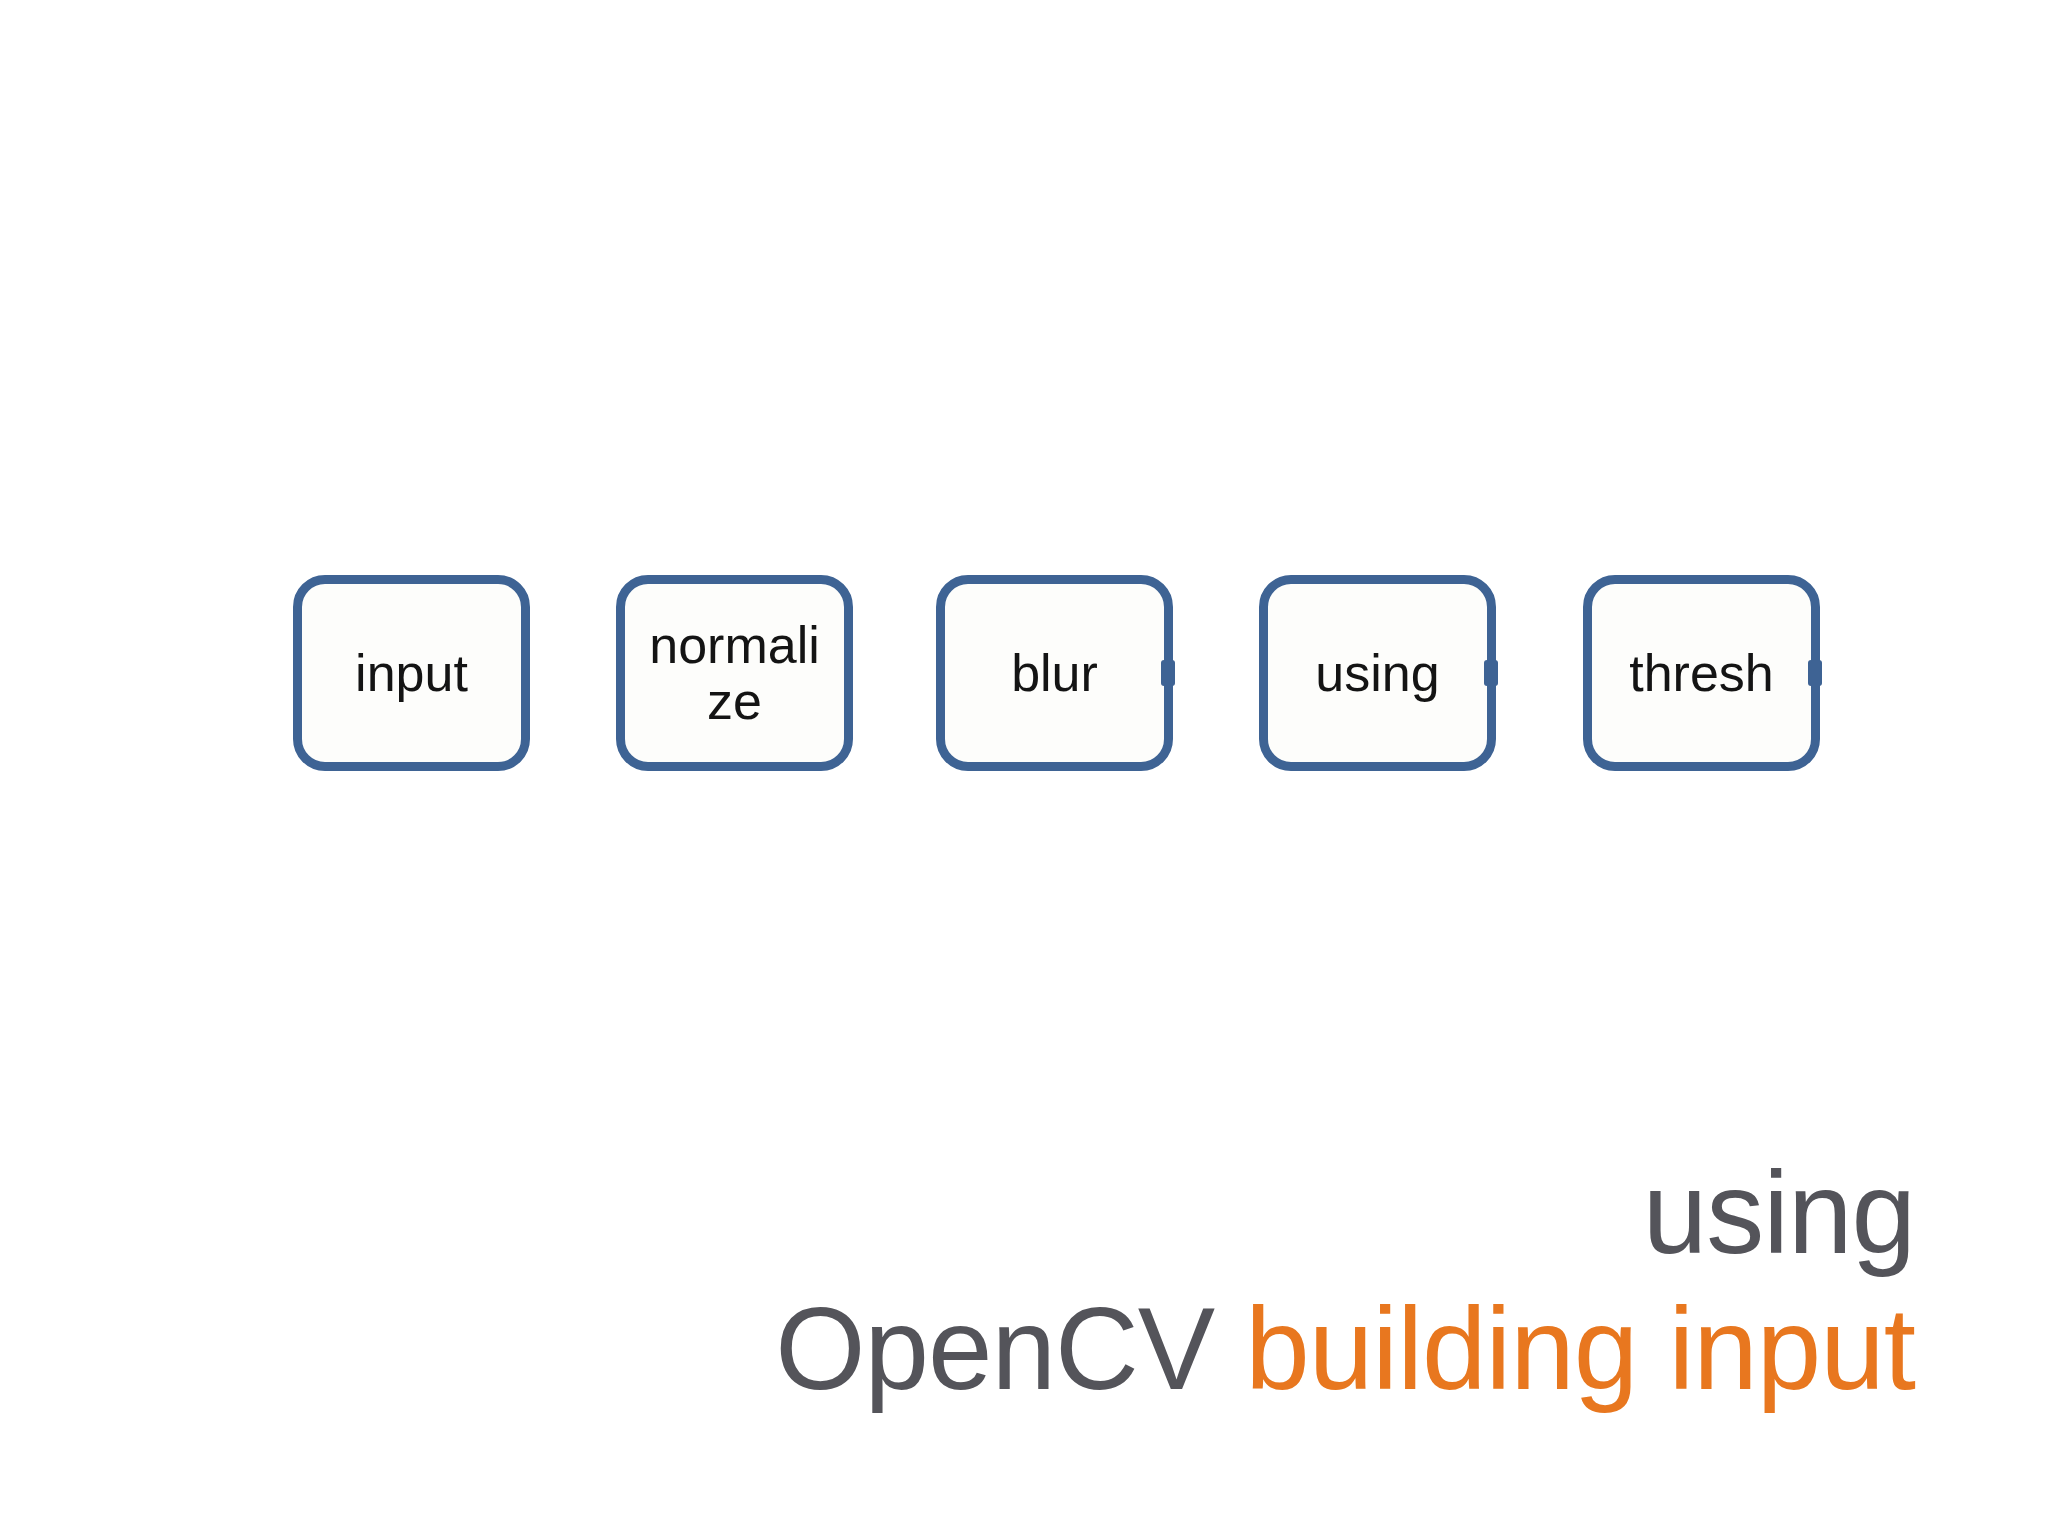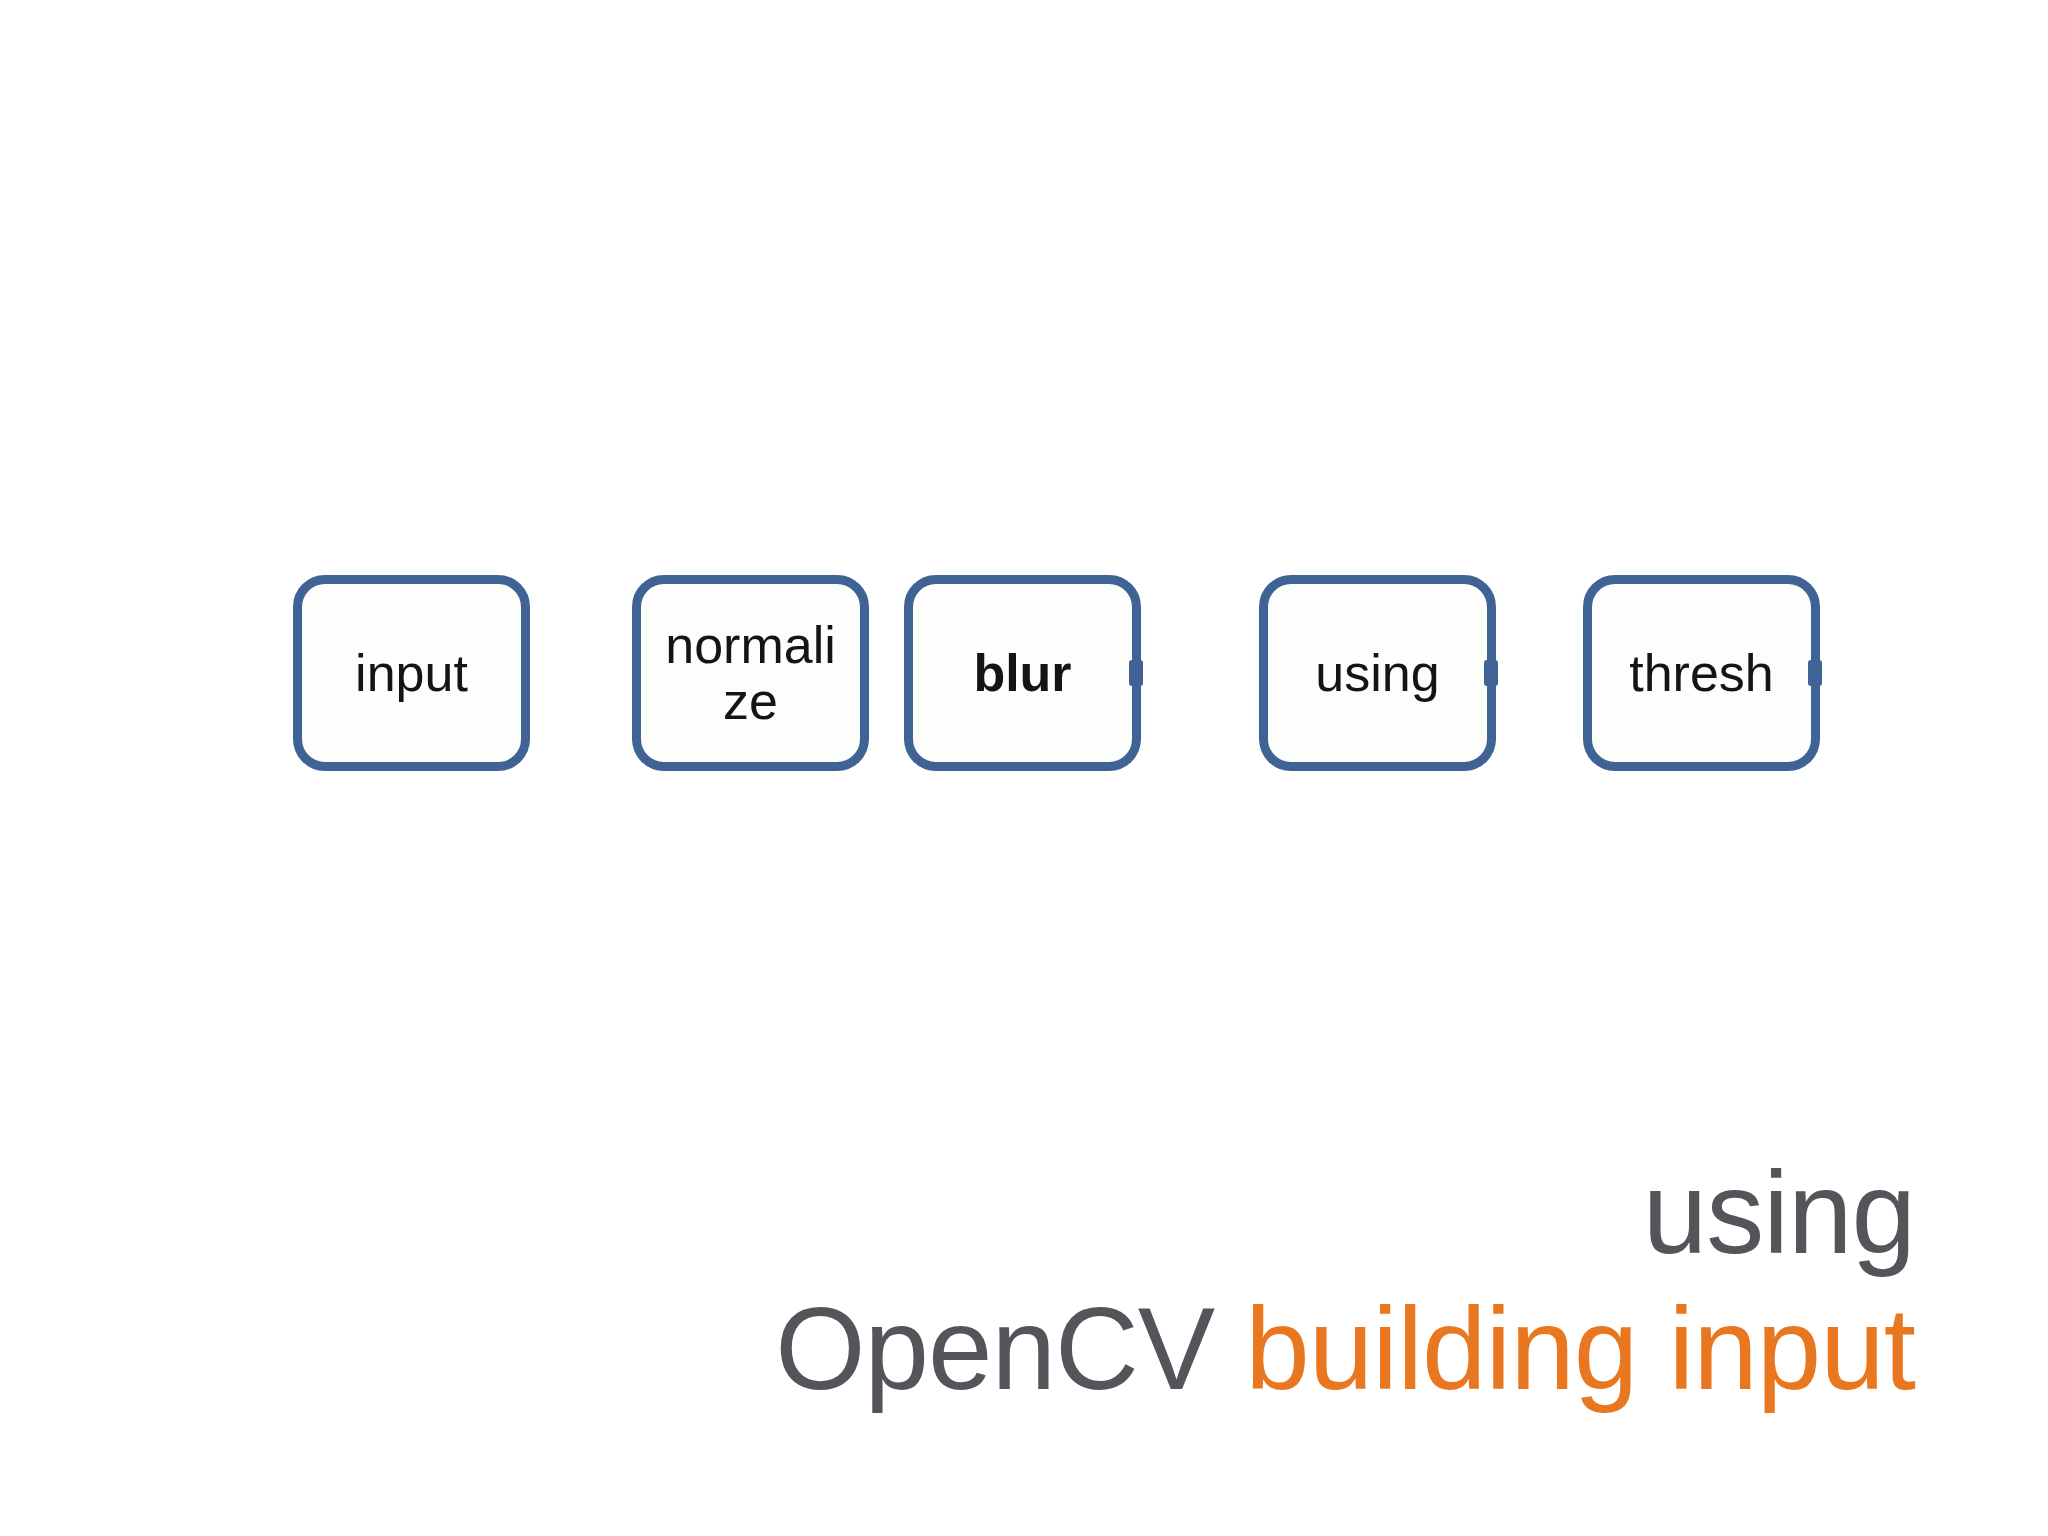--- a/index.html
+++ b/index.html
@@ -39,22 +39,22 @@
   }
   .block-label {
     font-size: 52px;
     line-height: 1.08;
     color: #141414;
     text-align: center;
     white-space: pre-line;
     letter-spacing: 0px;
   }
   .block-1 { left: 293px; }
-  .block-2 { left: 632px; }
-  .block-3 { left: 904px; font-weight: bold; }
+  .block-2 { left: 616px; }
+  .block-3 { left: 936px; }
   .block-4 { left: 1259px; }
   .block-5 { left: 1583px; }
   .connector-stub {
     position: absolute;
     right: -11px;
     top: 50%;
     transform: translateY(-50%);
     width: 14px;
     height: 26px;
     background: #3e6394;

